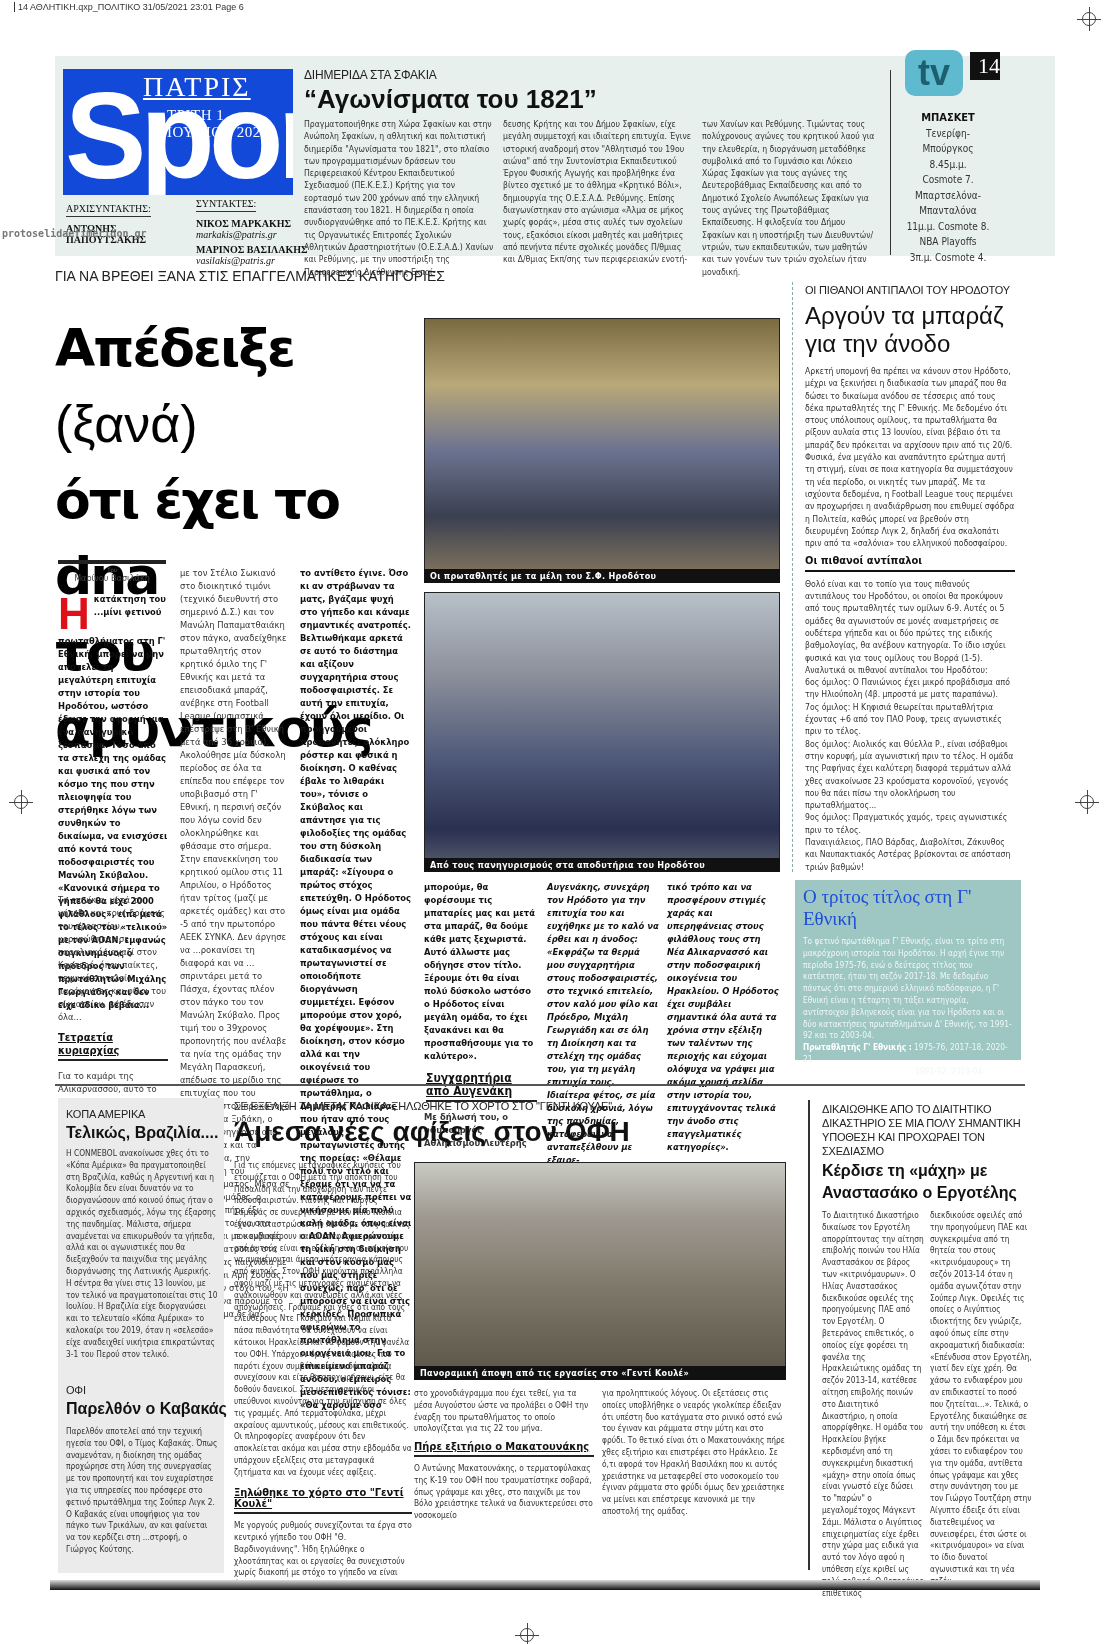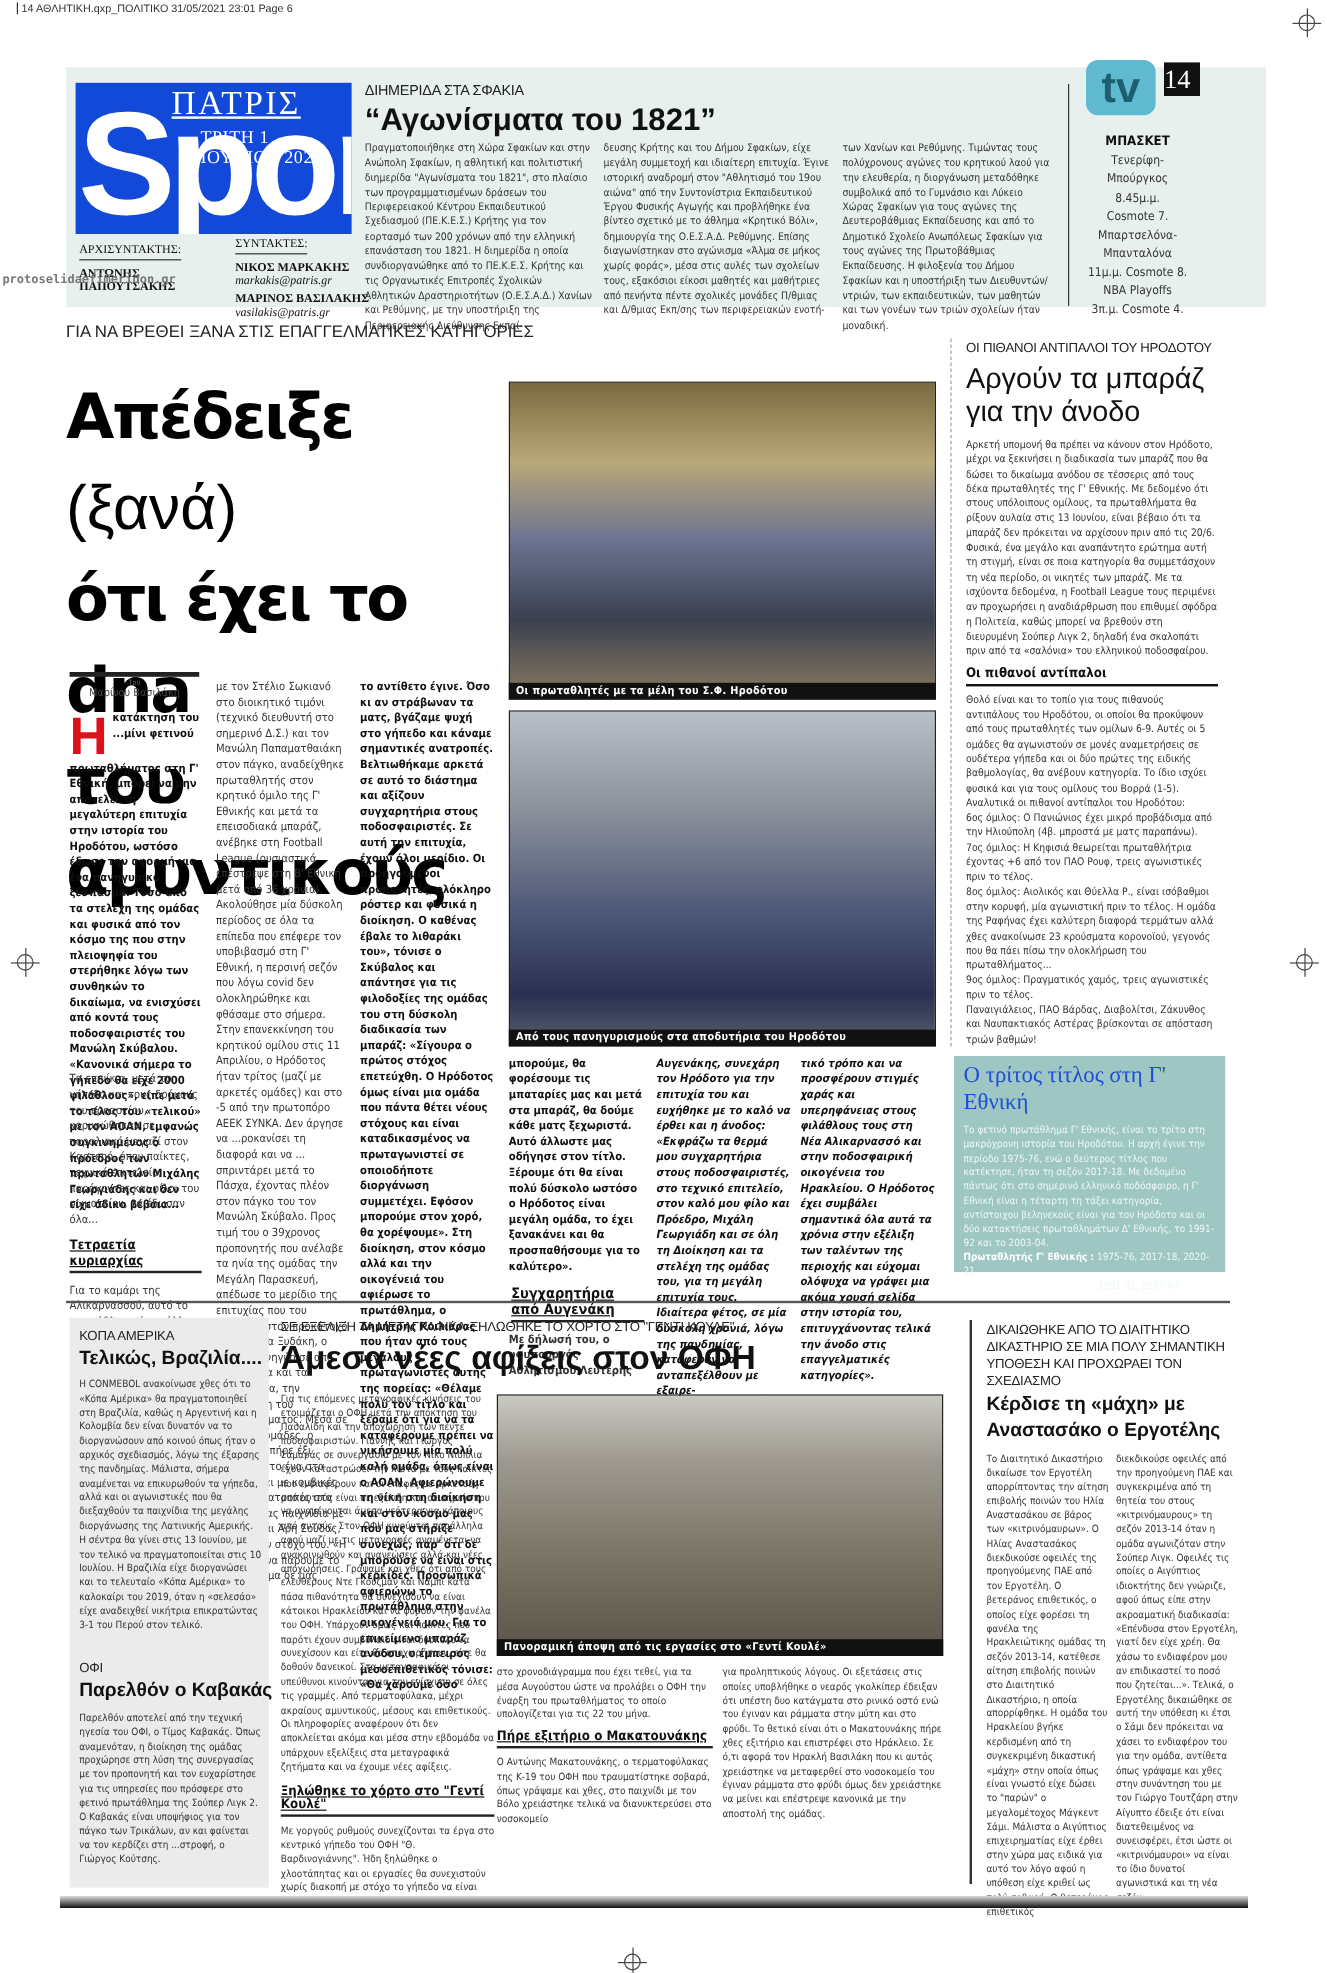--- a/index.html
+++ b/index.html
@@ -16,21 +16,21 @@
 .logo .date{position:absolute;left:104px;top:38px;color:#fff;font-family:"Liberation Serif",serif;font-size:15px;letter-spacing:.5px}
 .logo .sport{position:absolute;left:2px;top:-8px;color:#fff;font-family:"Liberation Sans",sans-serif;font-weight:bold;font-size:122px;letter-spacing:-6px;line-height:150px}
 .staff{font-family:"Liberation Serif",serif;font-size:10px;color:#111}
 .staff .lbl{border-bottom:1px solid #333;padding-bottom:2px;margin-bottom:6px;display:inline-block}
 .staff b{font-weight:bold}
 .kicker{font-family:"Liberation Sans",sans-serif;font-size:12px;color:#222;text-transform:uppercase;letter-spacing:-.2px}
 .h-top{font-family:"Liberation Sans",sans-serif;font-size:26px;font-weight:bold;color:#111}
 .col{font-size:9.3px;line-height:13px;color:#333;text-align:left}
 .col b{color:#111}
 .tv{left:905px;top:50px;width:58px;height:46px;background:#5fb9cf;border-radius:10px;color:#1d5f70;font-family:"Liberation Sans",sans-serif;font-weight:bold;font-size:36px;line-height:46px;text-align:center}
-.pageno{left:970px;top:52px;width:30px;height:28px;background:#111;color:#fff;font-family:"Liberation Serif",serif;font-size:22px;text-align:left;line-height:28px}
+.pageno{left:970px;top:52px;width:30px;height:28px;background:#111;color:#fff;font-family:"Liberation Serif",serif;font-size:22px;text-align:right;line-height:28px}
 .tvlist{left:880px;top:110px;width:110px;text-align:center;font-size:10px;line-height:15.5px;color:#333}
 .tvlist b{font-size:11px;color:#111}
 .vline{background:#333;width:1px}
 .main-kicker{left:55px;top:268px;width:720px;font-family:"Liberation Sans",sans-serif;font-size:14px;line-height:17px;color:#222;text-transform:uppercase}
 .big-head{left:55px;top:310px;width:370px;font-family:"DejaVu Sans",sans-serif;font-weight:bold;font-size:52px;line-height:76px;letter-spacing:-2px;color:#000}
 .big-head .light{font-weight:normal;font-family:"Liberation Sans",sans-serif;letter-spacing:0}
 .photo{background:linear-gradient(180deg,#7a6a40 0%,#b9a878 25%,#6c7390 50%,#3a4050 75%,#8a7a60 100%);border:1px solid #222}
 .photo2{background:linear-gradient(180deg,#b8c0c8 0%,#8a8f9a 30%,#4e5878 60%,#2a3050 85%,#5a6070 100%);border:1px solid #222}
 .photo3{background:linear-gradient(180deg,#c9c9c2 0%,#9e9990 25%,#7c7668 60%,#5a5448 100%);border:1px solid #222}
 .caption{background:#111;color:#fff;font-size:9px;font-weight:bold;padding:2px 6px;letter-spacing:.3px}

